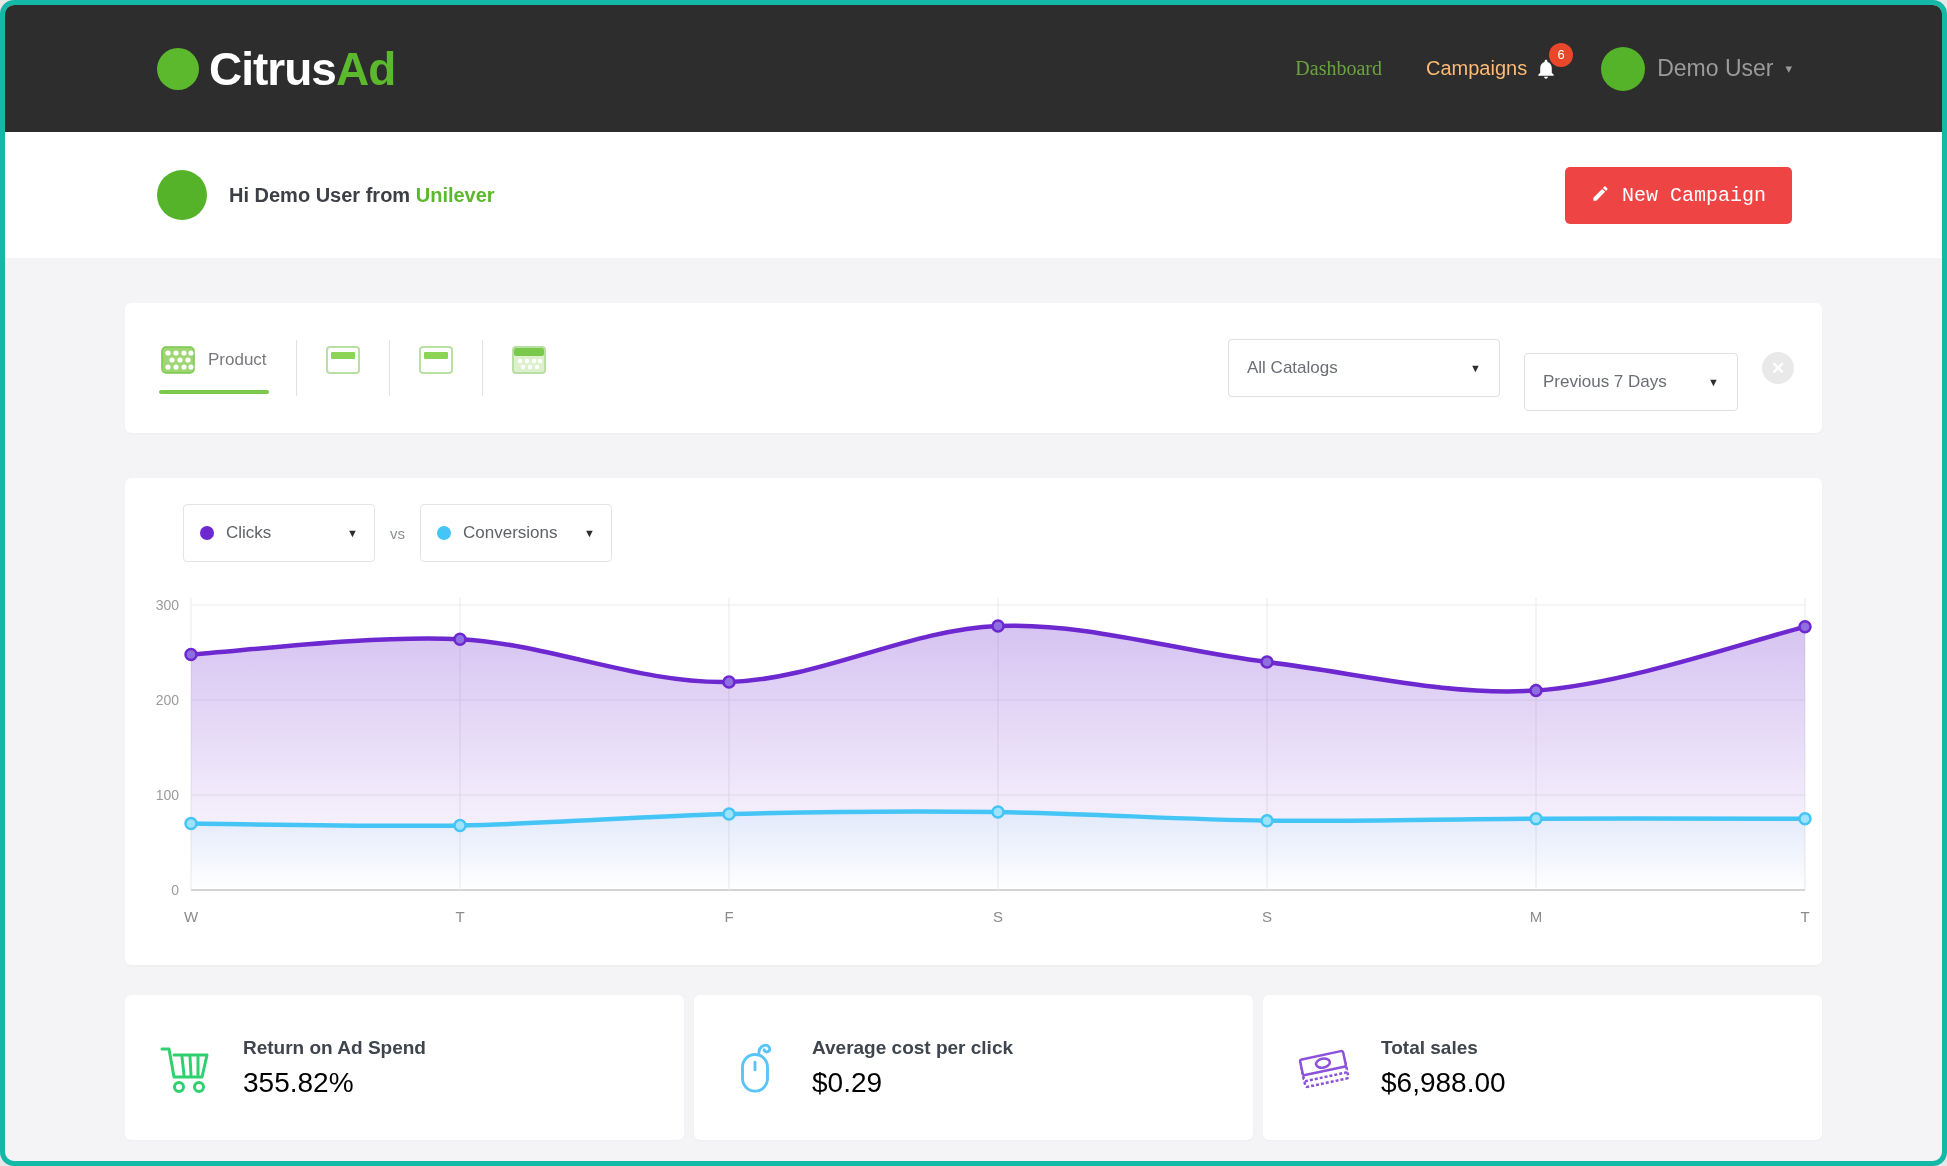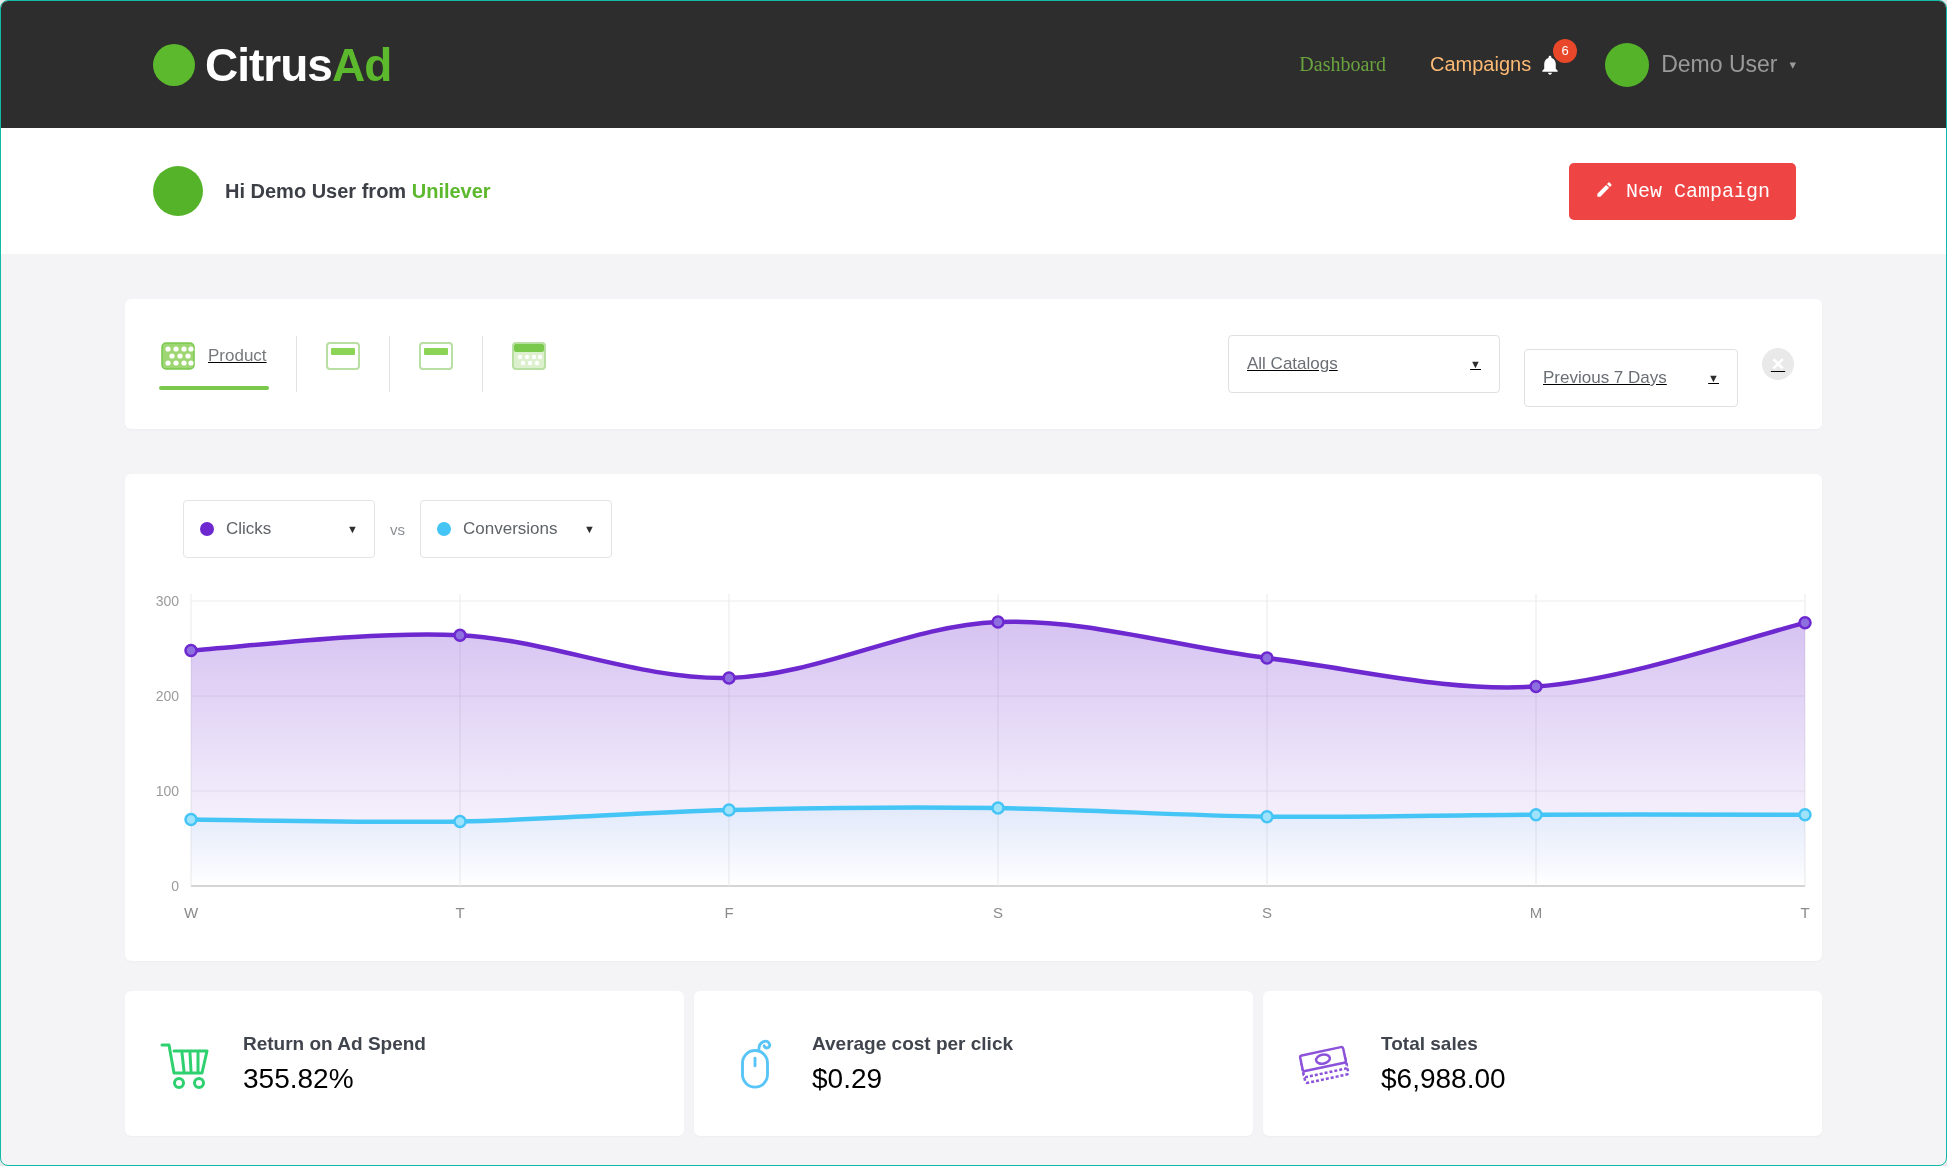--- a/index.html
+++ b/index.html
@@ -1,18 +1,18 @@
 <!DOCTYPE html>
 <html><head>
 <meta charset="utf-8">
 <style>
   * { box-sizing: border-box; margin: 0; padding: 0; }
   html,body { width:1947px; height:1166px; }
   body { font-family: "Liberation Sans", sans-serif; background:#e8e8ea; }
-  .frame { width:1947px; height:1166px; border:1px solid #14b8a6; border-radius:8px; overflow:hidden; background:#f4f4f6; }
+  .frame { width:1947px; height:1166px; border:5px solid #14b8a6; border-radius:14px; overflow:hidden; background:#f4f4f6; }
 
   
   .navbar { height:127px; background:#2d2d2d; display:flex; align-items:center; padding:0 150px 0 152px; }
   .logo { display:flex; align-items:center; gap:10px; }
   .logo-dot { width:42px; height:42px; border-radius:50%; background:#5cb82c; }
   .logo-text { font-size:46px; font-weight:bold; letter-spacing:-1px; color:#ffffff; }
   .logo-text .accent { color:#5cb82c; }
   .nav-right { margin-left:auto; display:flex; align-items:center; gap:44px; }
   .nav-link { font-size:20px; color:#fdba74; text-decoration:none; cursor:pointer; }
   .nav-link.active { color:#69a33e;font-family:Liberation Serif, serif; }
@@ -29,21 +29,21 @@
   .greeting-avatar { width:50px; height:50px; border-radius:50%; background:#55b32a; }
   .greeting-text { font-size:20px; font-weight:bold; color:#3c4046; }
   .greeting-text .company { color:#5cb82c; }
   .new-campaign-btn { margin-left:auto; background:#ef4444; border:none; border-radius:5px; color:#ffffff; font-size:20px; font-family:Liberation Mono, monospace; padding:17px 26px; display:flex; align-items:flex-start; gap:12px; cursor:pointer; }
 
   
   .main { padding:45px 0 0; }
   .container { width:1697px; margin:0 auto; }
 
   
-  .filter-card { background:#ffffff; border-radius:6px; height:130px; display:flex; align-items:center; padding:0 28px 0 34px; box-shadow:0 1px 2px rgba(0,0,0,0.03);text-decoration:underline; }
+  .filter-card { background:#ffffff; border-radius:6px; height:130px; display:flex; align-items:center; padding:0 28px 0 34px; box-shadow:0 1px 2px rgba(0,0,0,0.03); }
   .tab { display:flex; flex-direction:column; cursor:pointer; }
   .tab-inner { display:flex; align-items:center; gap:13px; padding:4px 2px; }
   .tab-label { font-size:17px; color:#77797d; }
   .tab-underline { height:4px; border-radius:2px; background:transparent; margin-top:12px; }
   .tab.active .tab-underline { background:#7ac94c; }
   .tab-sep { width:1px; height:56px; background:#e2e2e2; margin:0 27px; }
   .filter-right { margin-left:auto; display:flex; align-items:center; gap:24px; }
   .select-box { height:58px; background:#ffffff; border:1.5px solid #e0e0e0; border-radius:4px; display:flex; align-items:center; padding:0 18px; cursor:pointer; }
   .select-box .value { font-size:17px; color:#6a6e74; }
   .select-caret { font-size:11px; color:#2e2e2e; margin-left:auto; padding-left:16px; }

